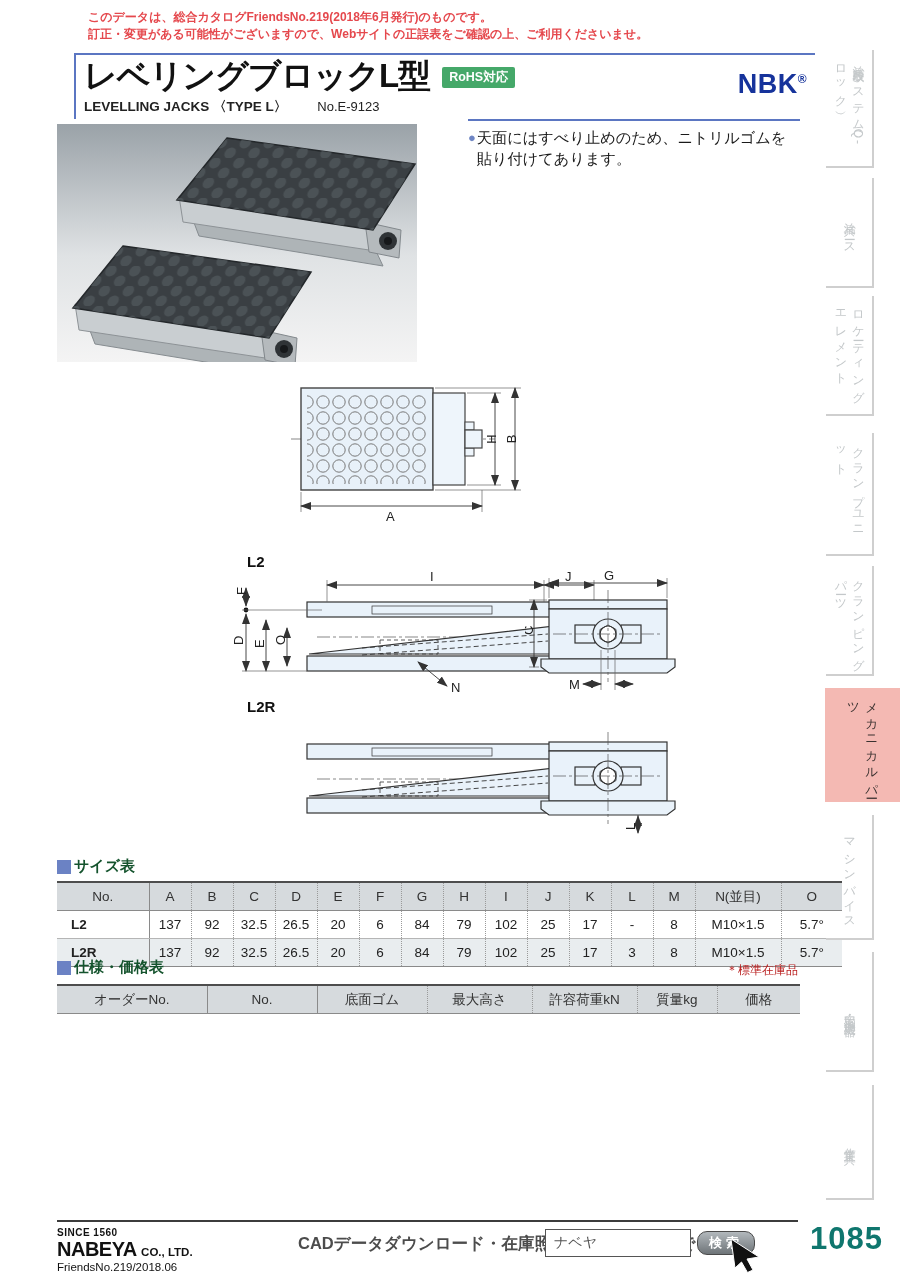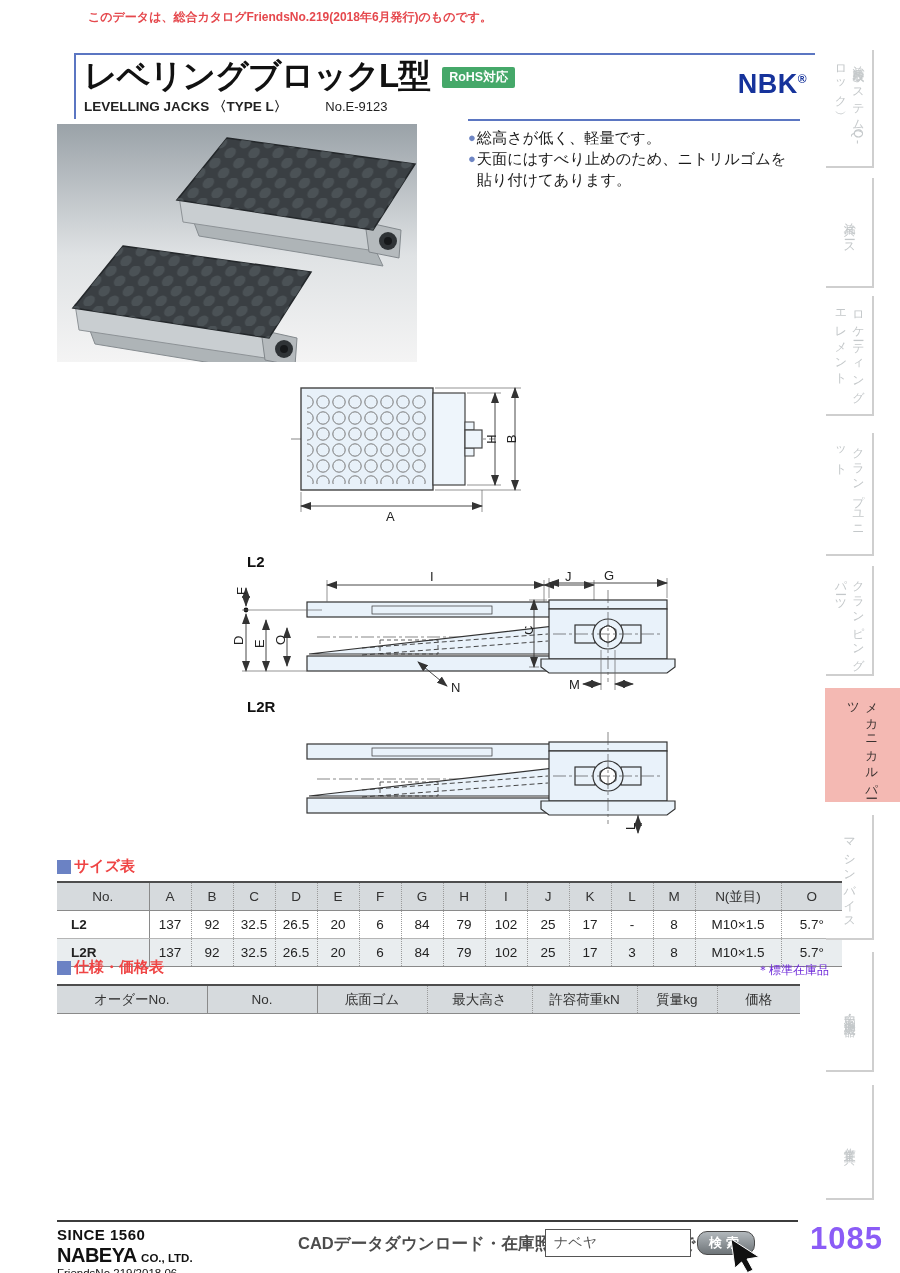--- a/index.html
+++ b/index.html
@@ -12,43 +12,43 @@
 
   
   .title-block{left:74px;top:53px;width:741px;height:66px;
                border-top:2px solid #5b76c2;border-left:2px solid #5b76c2;padding:4px 0 0 8px;box-sizing:border-box;}
   .title-row{display:flex;align-items:flex-end;}
   .main-title{font-size:33px;font-weight:600;line-height:1.05;letter-spacing:-1px;color:#111;}
   .rohs{margin:0 0 6px 12px;background:#45a869;color:#fff;font-size:12.5px;font-weight:bold;
         padding:2px 7px;border-radius:2px;white-space:nowrap;}
   .subtitle-row{margin-top:4px;display:flex;align-items:baseline;}
   .sub-en{font-size:13.5px;font-weight:bold;color:#222;}
-  .doc-no{font-size:13px;margin-left:38px;color:#222;}
+  .doc-no{font-size:13px;margin-left:30px;color:#222;}
   .brand{position:absolute;right:8px;top:14px;color:#16339b;font-weight:800;font-size:27px;letter-spacing:0.5px;}
   .brand sup{font-size:12px;font-weight:700;}
 
   
   .features{left:468px;top:119px;width:332px;border-top:2px solid #5b76c2;padding-top:6px;}
   .features .feat{display:flex;font-size:15.2px;line-height:21px;color:#1a1a1a;font-weight:500;}
   .features .feat::before{content:"●";color:#6f86c4;font-size:13px;line-height:21px;margin-right:1px;flex:0 0 auto;}
 
   
   .photo{left:57px;top:124px;width:360px;height:238px;}
 
   
   .variant-label{font-size:15px;font-weight:bold;color:#111;}
   svg text.dl{font-family:"Liberation Sans","DejaVu Sans",sans-serif;font-size:13px;fill:#222;}
   .dim{stroke:#333;stroke-width:0.9;fill:none;marker-start:url(#arr);marker-end:url(#arr);}
   .ext{stroke:#666;stroke-width:0.7;}
   .cl{stroke:#555;stroke-width:0.7;stroke-dasharray:13 3 3 3;}
 
   
-  .sec-title{display:flex;align-items:center;font-size:15px;font-weight:bold;color:#ef4444;}
+  .sec-title{display:flex;align-items:center;font-size:15px;font-weight:bold;color:#14532d;}
   .bluesq{width:14px;height:14px;background:#6b82c4;margin-right:3px;flex:0 0 auto;}
-  .stock-note{font-size:12px;color:#6d28d9;text-align:right;margin-left:31px;}
+  .stock-note{font-size:12px;color:#b91c1c;text-align:right;}
 
   
   table.cat{border-collapse:collapse;table-layout:fixed;width:743px;
             border-top:2px solid #4d4d4d;border-bottom:1px solid #8a8a8a;font-size:13.5px;}
   table.cat th{background:#d6dadd;font-weight:normal;color:#333;height:25px;
                border-bottom:1px solid #8a8a8a;border-left:1px dotted #9a9a9a;}
   table.cat td{height:25px;text-align:center;color:#222;border-left:1px dotted #9a9a9a;}
   table.cat tr.r1 td{border-bottom:1px solid #b5b5b5;}
   table.cat tr.r2 td{background:#e9edef;}
   table.cat th:first-child,table.cat td:first-child{border-left:none;}
@@ -62,32 +62,32 @@
   .tab{position:absolute;left:826px;width:48px;box-sizing:border-box;
        border-right:2px solid #cfcfcf;border-bottom:2px solid #cfcfcf;
        display:flex;align-items:center;justify-content:center;
        writing-mode:vertical-rl;text-orientation:mixed;
        font-size:12px;letter-spacing:2px;color:#c4c8ca;line-height:1.45;padding:6px 2px;}
   .tab.active{left:825px;width:75px;border:none;background:#f4b9b3;color:#3a3230;font-weight:500;font-size:12.5px;}
 
   
   .foot-line{left:57px;top:1220px;width:741px;border-top:2px solid #3c3c3c;}
   .company{left:57px;top:1227px;line-height:1.1;color:#111;}
-  .since{font-size:15px;font-weight:bold;letter-spacing:0.5px;}
+  .since{font-size:10px;font-weight:bold;letter-spacing:0.5px;}
   .co-name{font-size:20px;font-weight:800;letter-spacing:-0.5px;}
   .co-suffix{font-size:11.5px;font-weight:800;}
   .catalog-no{font-size:11.5px;margin-top:1px;}
   .cad-text{left:298px;top:1233px;font-size:16.5px;font-weight:bold;color:#4c4c4c;}
   .search-input{left:545px;top:1229px;width:134px;height:24px;border:1.5px solid #555;
                 font-size:14px;color:#555;padding-left:8px;font-family:inherit;}
   .search-btn{left:697px;top:1231px;width:58px;height:24px;border:1px solid #4a4a4a;border-radius:10px;
               background:linear-gradient(#b2b8bc,#6e7478);color:#fff;font-size:13px;font-weight:bold;
               letter-spacing:4px;text-align:center;line-height:22px;box-sizing:border-box;}
   .cursor{left:729px;top:1237px;}
-  .page-num{left:810px;top:1221px;font-size:31px;font-weight:700;color:#8b5cf6;letter-spacing:1px;}
+  .page-num{left:810px;top:1221px;font-size:31px;font-weight:700;color:#0f766e;letter-spacing:1px;}
 </style>
 </head>
 <body>
 
 <div class="page">
 
   <svg width="0" height="0" style="position:absolute" aria-hidden="true">
     <defs>
       <marker id="arr" markerWidth="11" markerHeight="8" refX="10" refY="4" orient="auto-start-reverse" markerUnits="userSpaceOnUse">
         <path d="M0,0 L11,4 L0,8 z" fill="#333"></path>
@@ -128,20 +128,21 @@
         <circle cx="83" cy="64" r="8" fill="#fff"></circle>
         <polygon points="83,55 91,59.5 91,68.5 83,73 75,68.5 75,59.5" fill="none" stroke-width="0.9"></polygon>
         <line x1="83" y1="20" x2="83" y2="112" class="cl" fill="none"></line>
         <line x1="28" y1="64" x2="138" y2="64" class="cl" fill="none"></line>
       </g>
     </defs>
   </svg>
 
   <div class="abs notice">
     <div>このデータは、総合カタログFriendsNo.219(2018年6月発行)のものです。</div>
+    <div>訂正・変更がある可能性がございますので、Webサイトの正誤表をご確認の上、ご利用くださいませ。</div>
   </div>
 
   <div class="abs title-block">
     <div class="title-row">
       <span class="main-title">レベリングブロックL型</span>
       <span class="rohs">RoHS対応</span>
     </div>
     <div class="subtitle-row">
       <span class="sub-en">LEVELLING JACKS 〈TYPE L〉</span>
       <span class="doc-no">No.E-9123</span>
@@ -165,21 +166,20 @@
       <polygon points="10,58 198,88 200,112 14,84" fill="#c9ced1" stroke="#8d9296" stroke-width="1"></polygon>
       <polygon points="196,84 232,92 230,120 200,114" fill="#b5babd" stroke="#82888c" stroke-width="1"></polygon>
       <circle cx="219" cy="103" r="9" fill="#2f3336"></circle>
       <circle cx="219" cy="103" r="4" fill="#16181a"></circle>
       <polygon points="58,0 246,26 204,92 8,62" fill="#3a3f43" stroke="#23272a" stroke-width="1.5"></polygon>
       <polygon points="58,0 246,26 204,92 8,62" fill="url(#rubpat)" opacity="0.9"></polygon>
     </g>
   </svg>
 
   <div class="abs features">
-    <div class="feat">総高さが低く、軽量です。</div>
     <div class="feat">天面にはすべり止めのため、ニトリルゴムを貼り付けてあります。</div>
   </div>
 
   <svg class="abs" style="left:283px;top:378px" width="250" height="146" viewBox="0 0 250 146">
     <line x1="8" y1="61" x2="212" y2="61" class="cl"></line>
     <rect x="18" y="10" width="132" height="102" fill="#e8f1f9" stroke="#444" stroke-width="1.4"></rect>
     <rect x="24" y="16" width="120" height="90" fill="url(#dots)" stroke="none"></rect>
     <rect x="150" y="15" width="32" height="92" fill="#eef5fb" stroke="#444" stroke-width="1.2"></rect>
     <rect x="182" y="44" width="9" height="8" fill="#eef5fb" stroke="#444" stroke-width="1"></rect>
     <rect x="182" y="70" width="9" height="8" fill="#eef5fb" stroke="#444" stroke-width="1"></rect>

